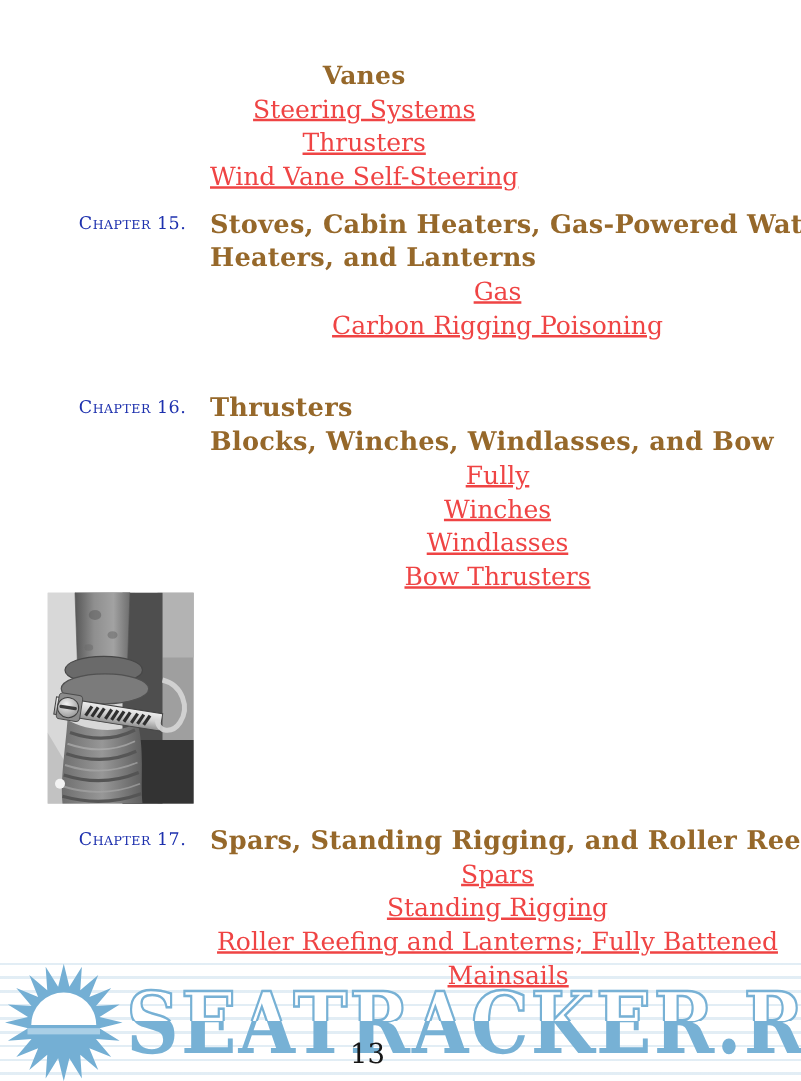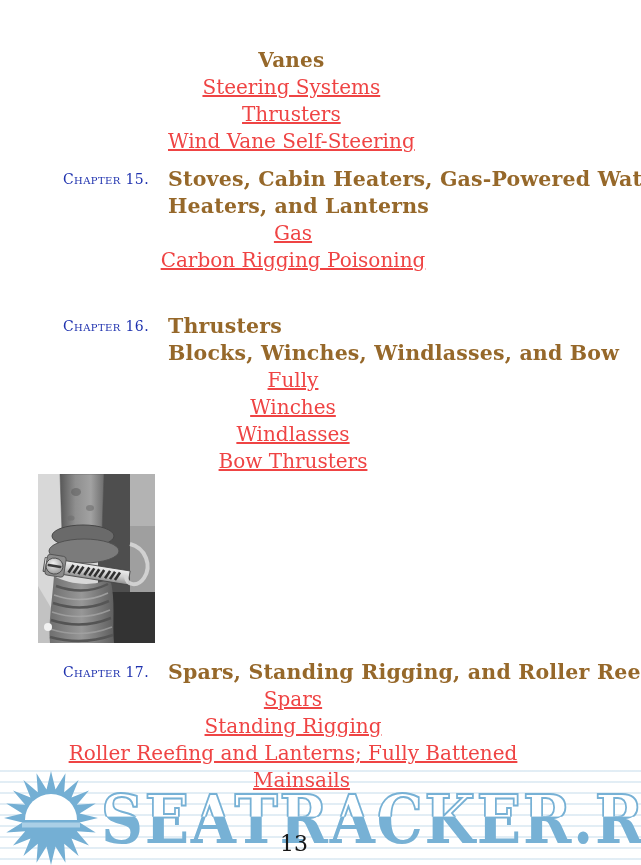--- a/index.html
+++ b/index.html
@@ -26,21 +26,21 @@
     font-size:14px; line-height:27px; letter-spacing:.4px;
     white-space:nowrap;
     text-align:center;
   }
   .ch-title {
     margin-left:105px; color:#96682a; font-weight:bold;
     font-size:20.5px; line-height:27px; letter-spacing:.2px;
   }
   .ch-title .title-line { display:block; white-space:nowrap; }
   .ch-items {
-    width:460px;
+    margin-left:105px; width:460px;
     font-size:20px; line-height:27px;
   }
   .ch-items .toc-link { padding-left:17px; text-indent:-17px; }
 
   
   .photo { position:absolute; left:38px; top:474px; width:117px; height:169px; z-index:2; }
 
   
   .wm-stripes {
     position:absolute; left:0; top:770px; width:641px; height:95px; z-index:1;

